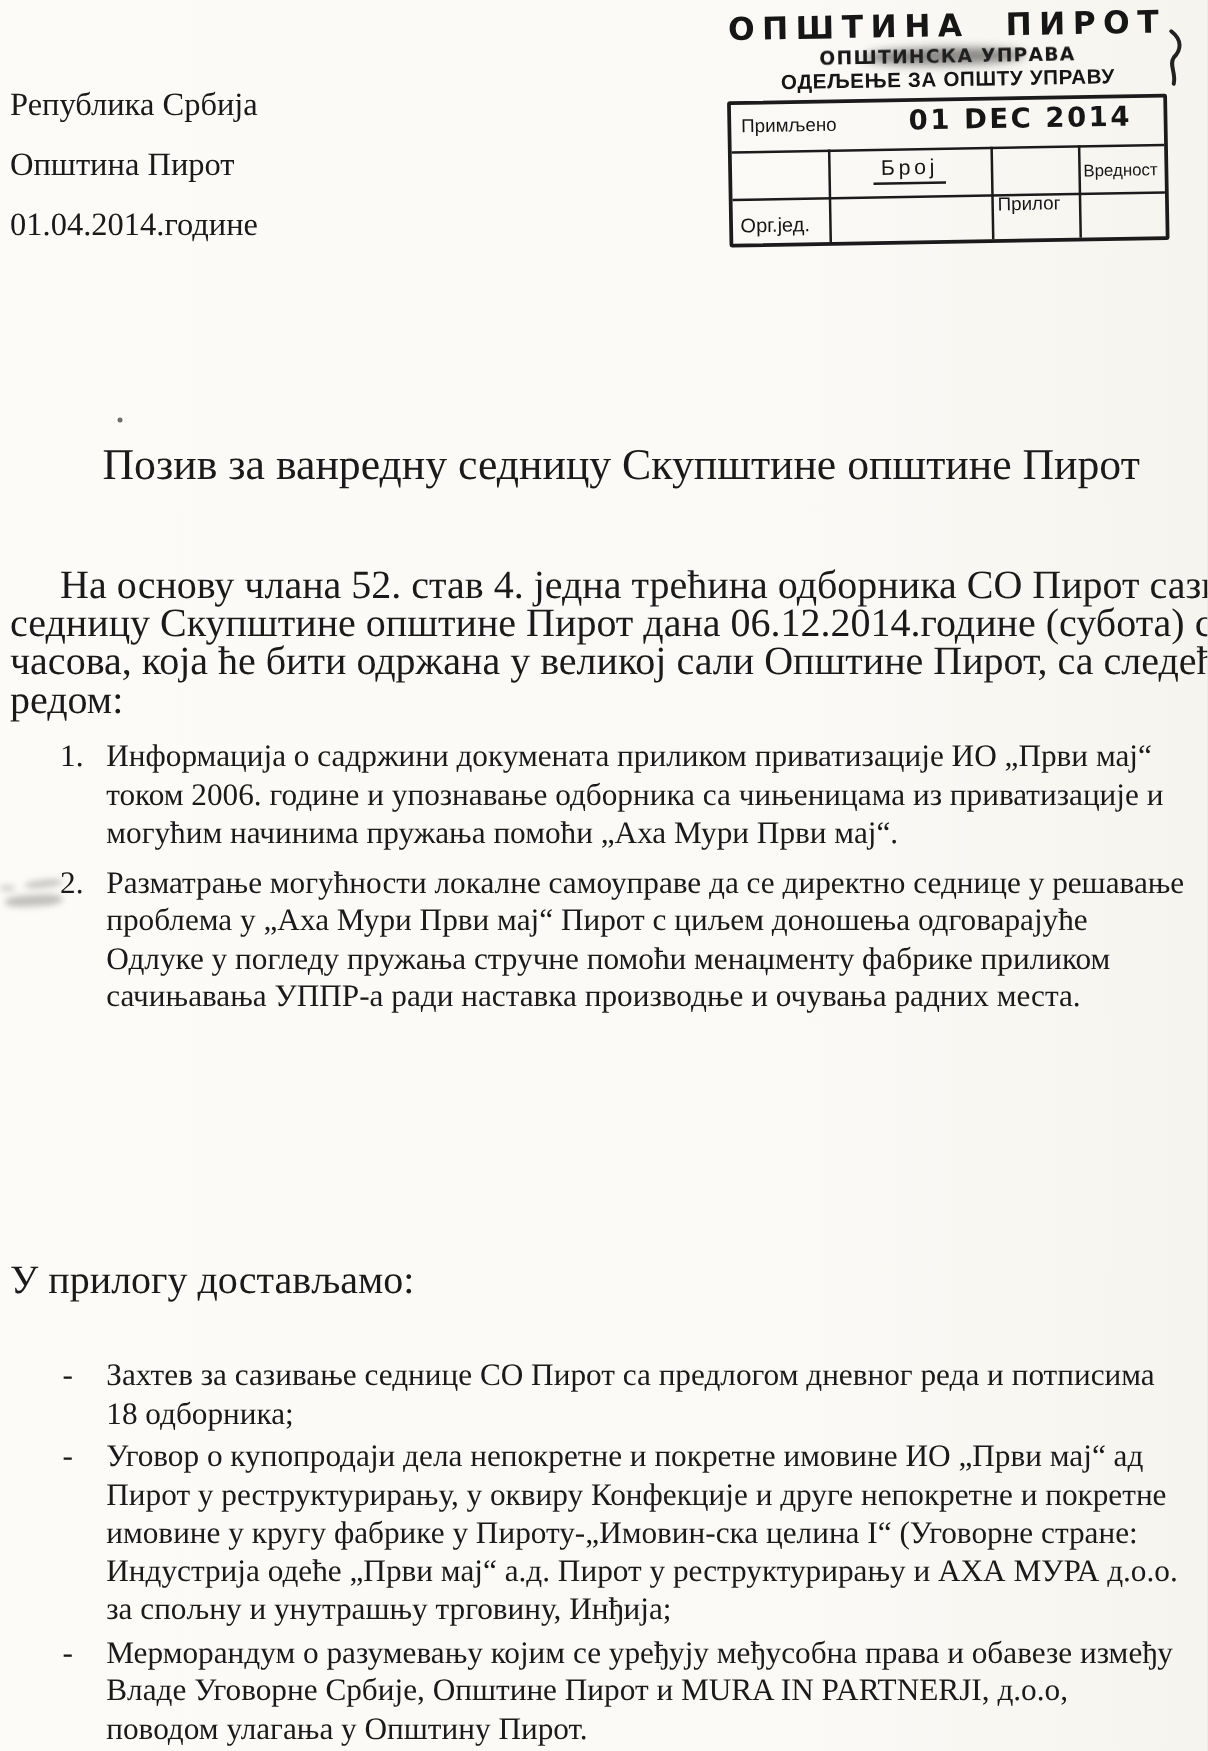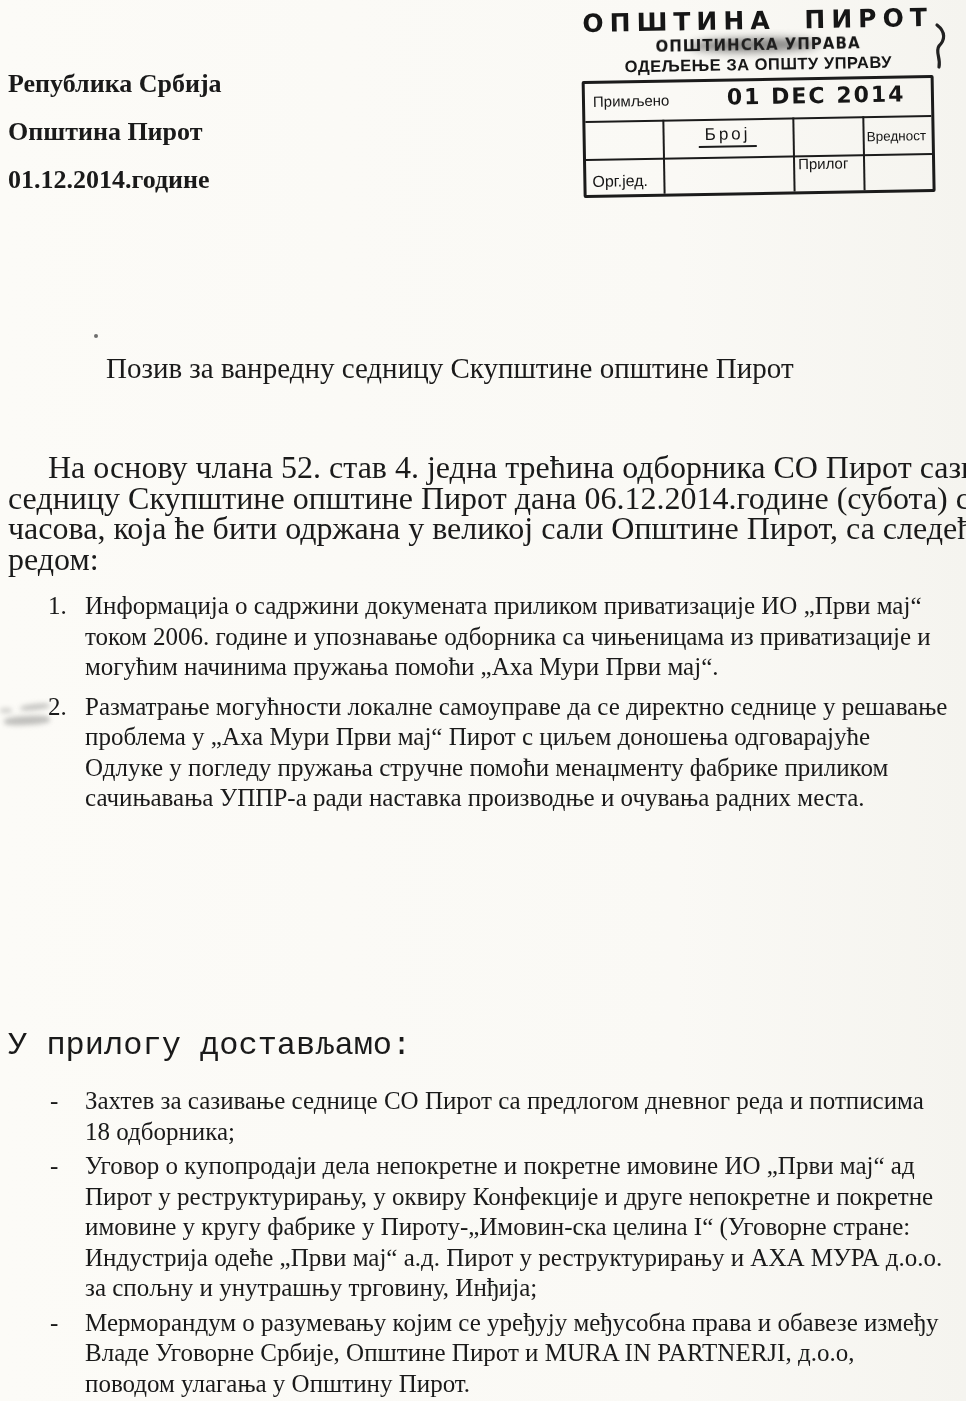--- a/index.html
+++ b/index.html
@@ -6,29 +6,29 @@
   .page{
     position:relative;
     width:966px;height:1401px;
     background:linear-gradient(90deg,#fcfbf7 0%,#faf9f5 70%,#f5f4ef 100%);
     overflow:hidden;
     font-family:"Liberation Serif", serif;
     color:#1a1a1a;
   }
   .pre{white-space:pre;}
   
-  .sender{position:absolute;left:8px;top:60px;font-size:26px;line-height:48px;font-weight:bold;}
+  .sender{position:absolute;left:8px;top:60px;font-size:26px;line-height:48px;}
   
-  .title{position:absolute;left:82px;top:352px;font-size:29px;margin-left:24px;}
+  .title{position:absolute;left:82px;top:352px;font-size:35px;}
   
   .para{position:absolute;left:8px;font-size:32px;line-height:30.5px;}
   .indent{text-indent:40px;}
   .p1{top:452px;}
   .p2{top:874px;}
-  .p3{top:1031px;font-family:Liberation Mono, monospace;}
+  .p3{top:1008px;}
   
   .list{position:absolute;font-size:25px;line-height:30.5px;}
   .agenda{left:48px;top:591px;}
   .attachments{left:50px;top:1086px;}
   .list-item{display:flex;align-items:flex-start;}
   .agenda .list-item{margin-bottom:9px;}
   .attachments .list-item{margin-bottom:4px;}
   .marker{flex:0 0 37px;}
   .attachments .marker{flex:0 0 35px;}
   
@@ -84,21 +84,21 @@
   .smudge-c{left:0px;top:708px;width:12px;height:5px;opacity:.4;}
 </style>
 </head>
 <body>
 
 <div class="page">
 
   <div class="sender">
     <div>Република Србија</div>
     <div>Општина Пирот</div>
-    <div>01.12.2014.године</div>
+    <div>01.04.2014.године</div>
   </div>
 
   <div class="stamp">
     <div class="stamp-org">ОПШТИНА ПИРОТ</div>
     <div class="stamp-dept1">
       <div class="stamp-smear"></div>
       <span>ОПШТИНСКА УПРАВА</span>
     </div>
     <div class="stamp-dept2">ОДЕЉЕЊЕ ЗА ОПШТУ УПРАВУ</div>
     <div class="stamp-table">

